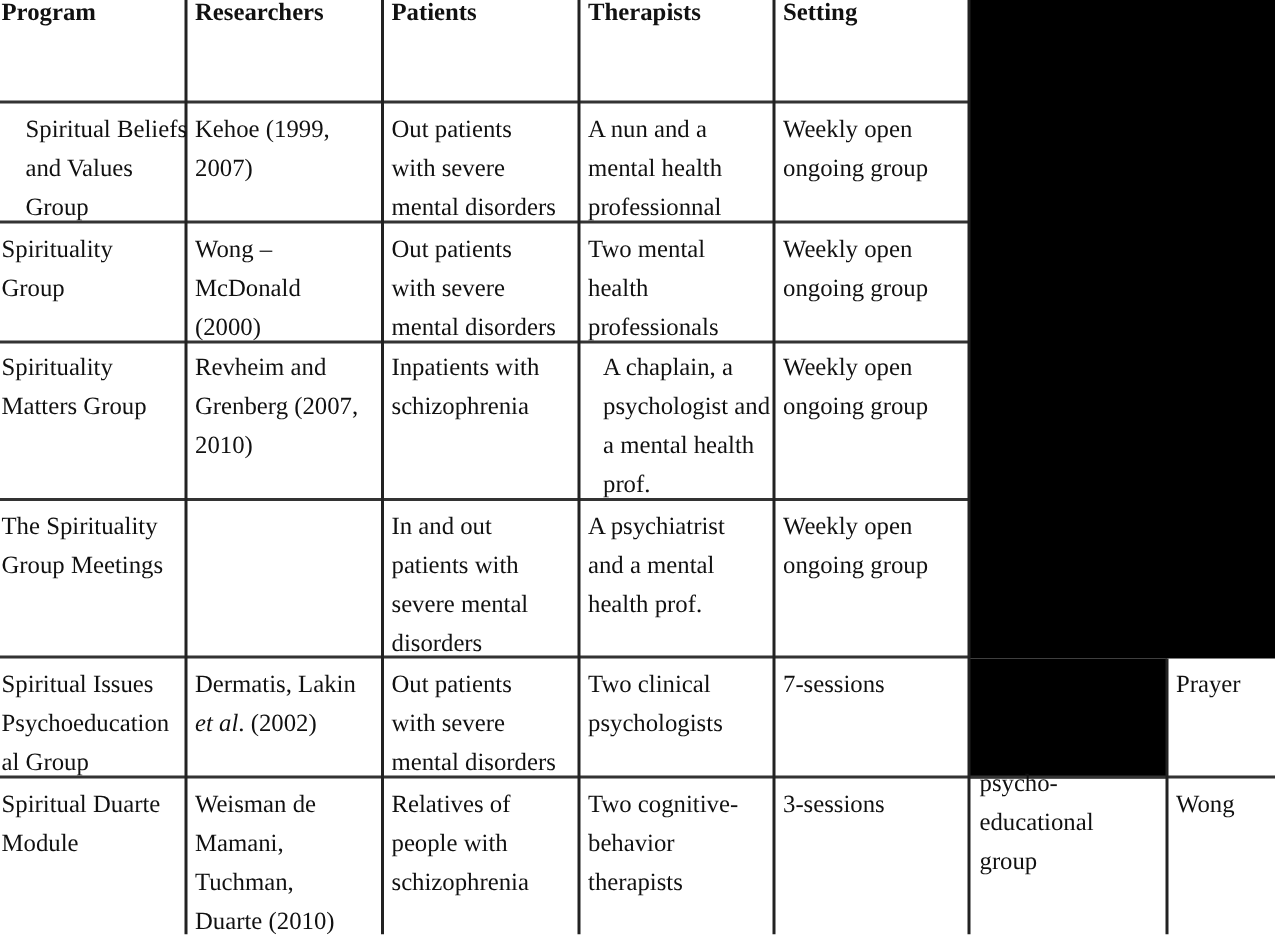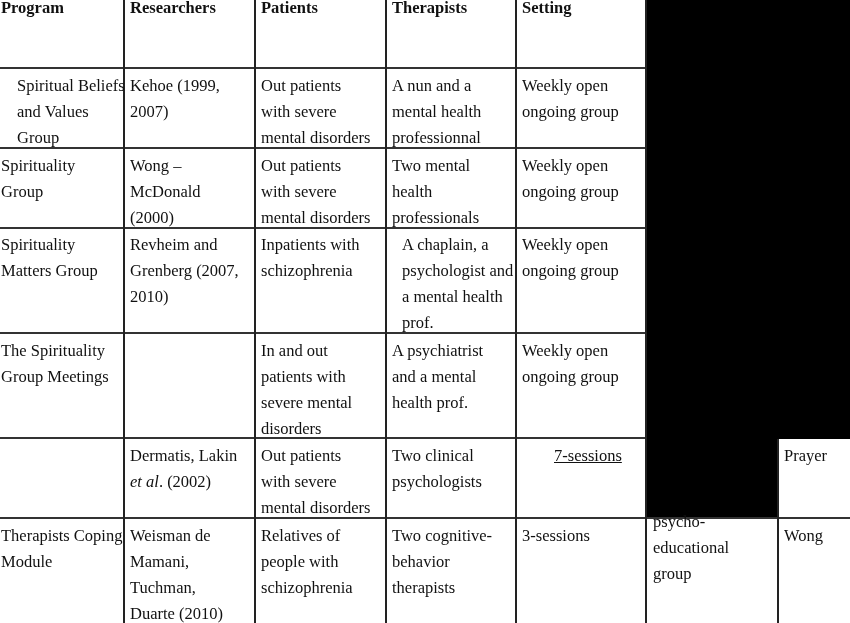--- a/index.html
+++ b/index.html
@@ -90,31 +90,34 @@
   <div class="cell" style="left:255px; top:337px; width:130px;">In and out
 patients with
 severe mental
 disorders</div>
   <div class="cell" style="left:386px; top:337px; width:129px;">A psychiatrist
 and a mental
 health prof.</div>
   <div class="cell" style="left:516px; top:337px; width:129px;">Weekly open
 ongoing group</div>
 
+  <div class="cell first" style="left:0; top:442px; width:123px;">Spiritual Issues
+Psychoeducation
+al Group</div>
   <div class="cell" style="left:124px; top:442px; width:130px;"><span>Dermatis, Lakin
 </span><em>et al</em><span>. (2002)</span></div>
   <div class="cell" style="left:255px; top:442px; width:130px;">Out patients
 with severe
 mental disorders</div>
   <div class="cell" style="left:386px; top:442px; width:129px;">Two clinical
 psychologists</div>
-  <div class="cell" style="left:548px; top:442px; width:129px;text-decoration:underline;">7-sessions</div>
+  <div class="cell" style="left:516px; top:442px; width:129px;">7-sessions</div>
   <div class="cell" style="left:778px; top:442px; width:72px;">Prayer</div>
 
-  <div class="cell first" style="left:0; top:522px; width:123px;">Therapists Coping
+  <div class="cell first" style="left:0; top:522px; width:123px;">Spiritual Duarte
 Module</div>
   <div class="cell" style="left:124px; top:522px; width:130px;">Weisman de
 Mamani,
 Tuchman,
 Duarte (2010)</div>
   <div class="cell" style="left:255px; top:522px; width:130px;">Relatives of
 people with
 schizophrenia</div>
   <div class="cell" style="left:386px; top:522px; width:129px;">Two cognitive-
 behavior

